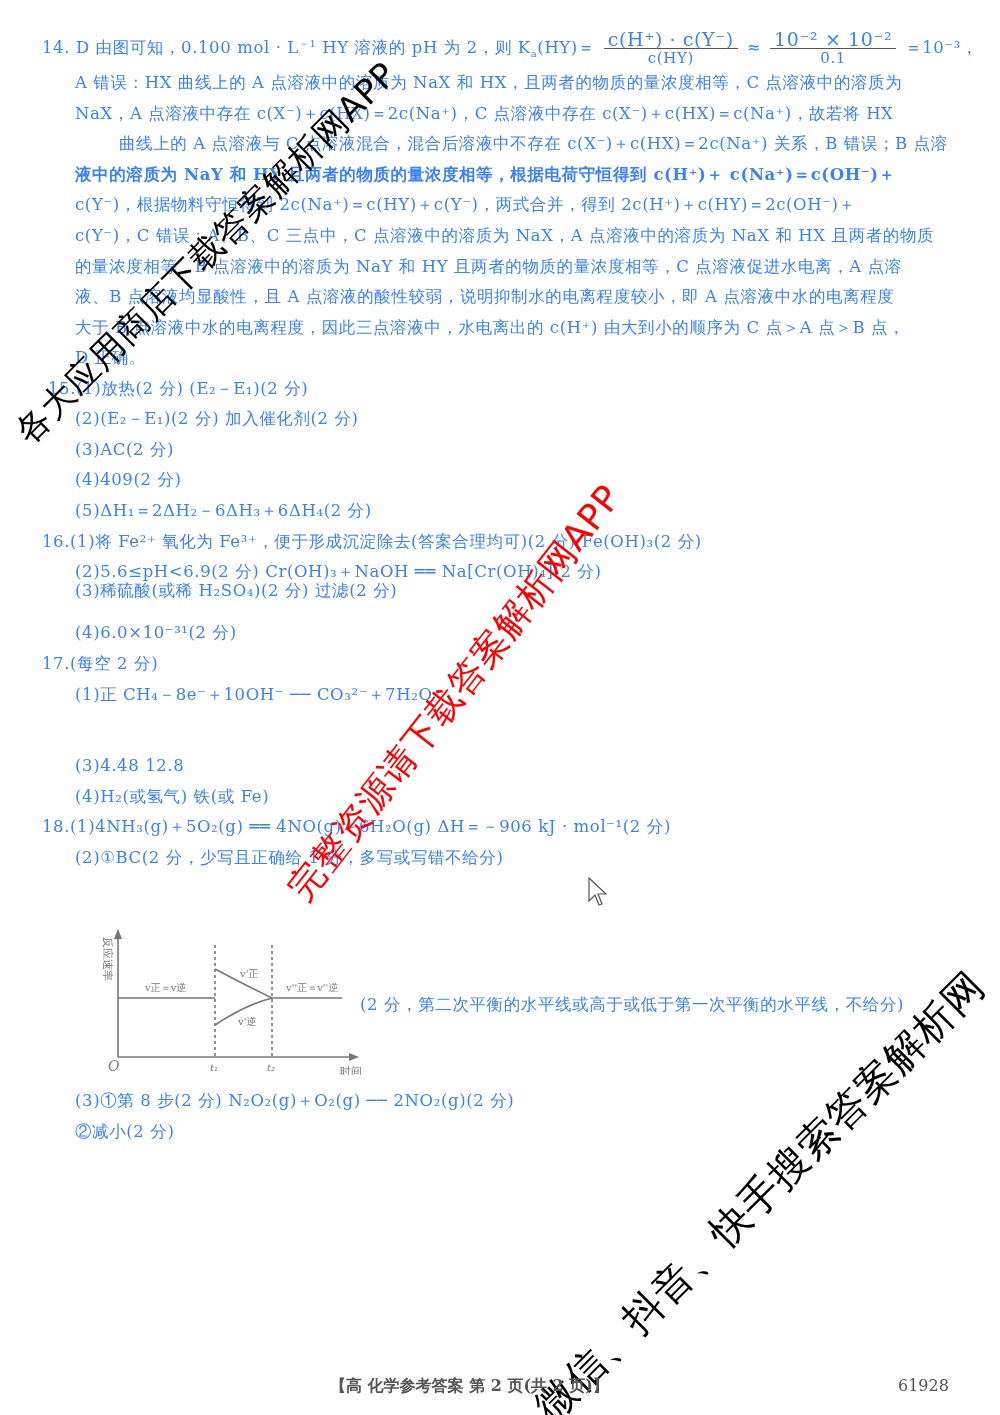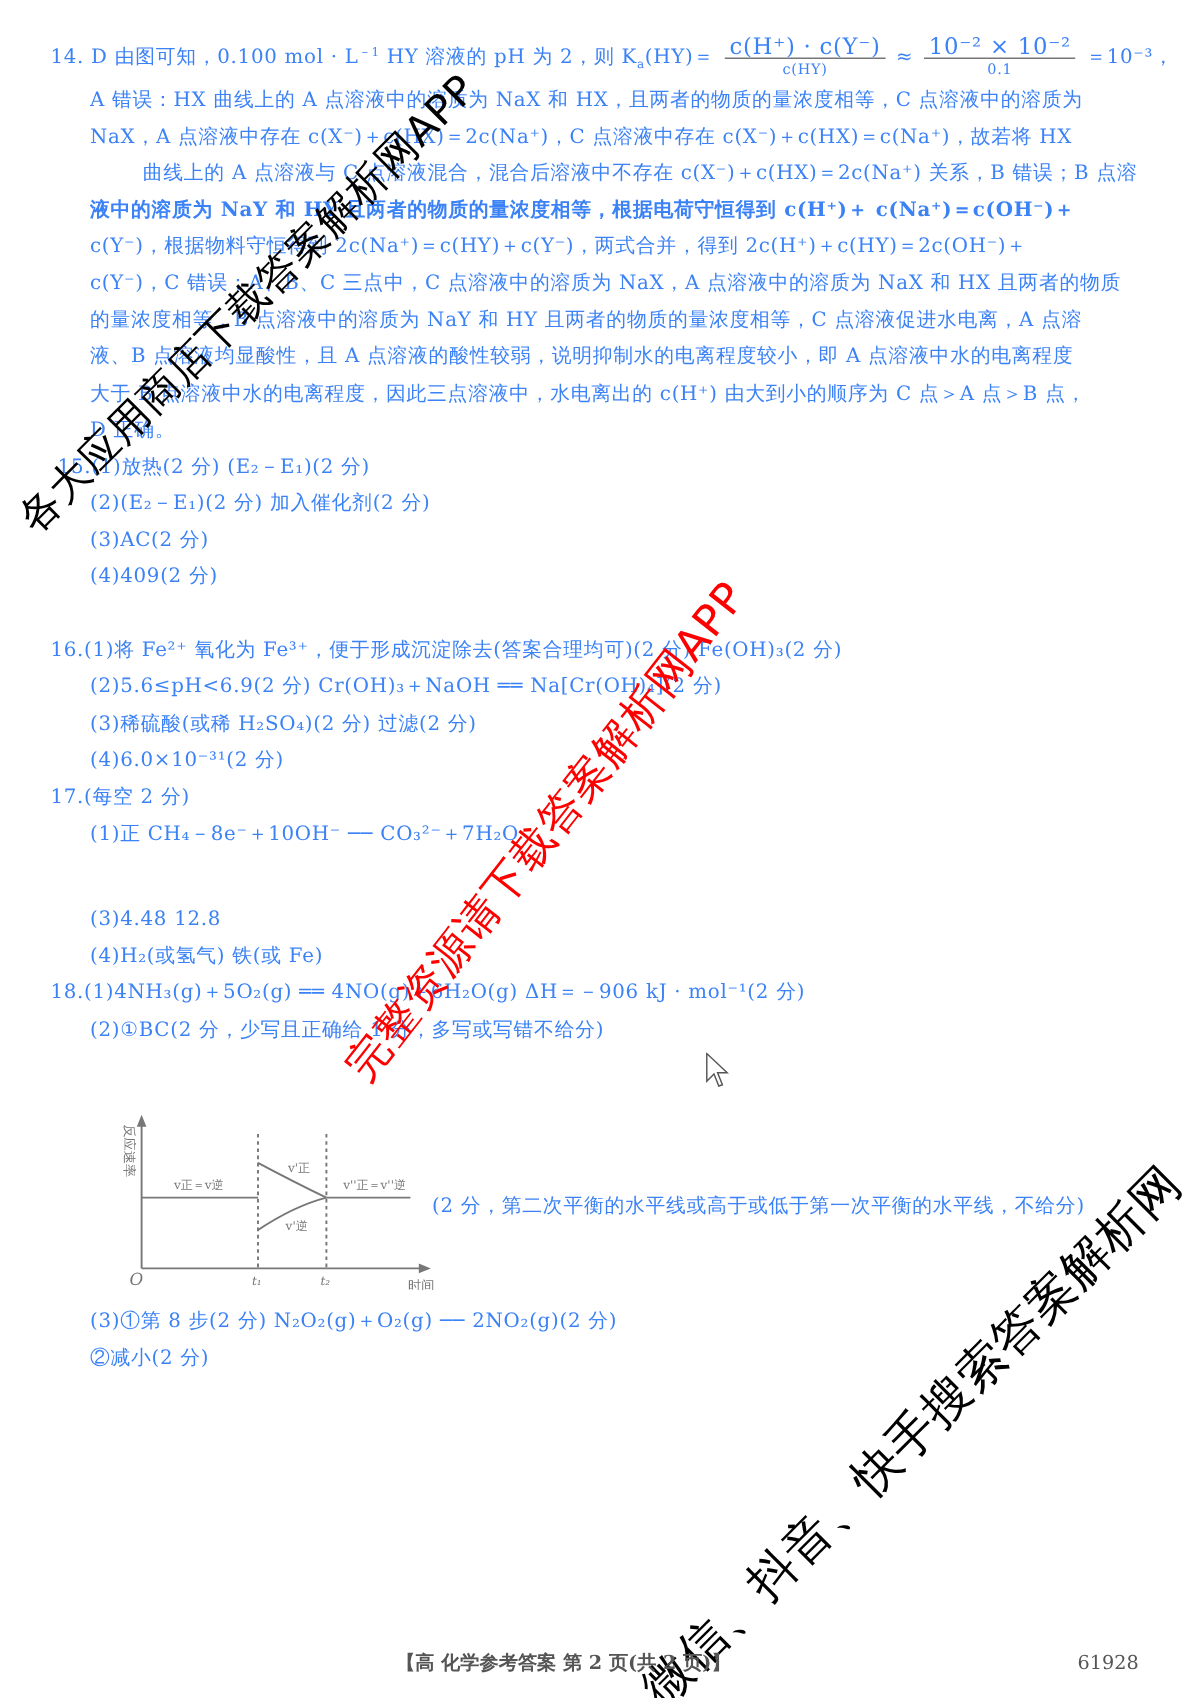--- a/index.html
+++ b/index.html
@@ -13,21 +13,21 @@
     .line {
       position: absolute; white-space: nowrap;
       font-size: 16.5px; line-height: 22px; letter-spacing: 0.6px;
       color: #3b82f6;
     }
     .ind { left: 75px; }
     .num { left: 42px; }
     sup, sub { font-size: 10px; line-height: 0; }
     .frac { display: inline-block; vertical-align: middle; text-align: center; margin: 0 3px; }
     .frac .n { display: block; border-bottom: 1.5px solid #555; padding: 0 4px; line-height: 18px; font-size: 19px; }
-    .frac .d { display: block; line-height: 18px; font-size: 12px; }
+    .frac .d { display: block; line-height: 18px; font-size: 15px; }
     .wm {
       position: absolute; white-space: nowrap; transform-origin: left bottom;
       font-family: "DejaVu Sans", "Liberation Sans", sans-serif;
       font-weight: 400; letter-spacing: 1px;
     }
     .wm-black { color: #000; }
     .wm-red { color: #ff0000; }
     .footer { position: absolute; top: 1376px; font-size: 16px; color: #555; white-space: nowrap; font-weight: bold; }
     .cursor { position: absolute; left: 588px; top: 877px; }
     .graph { position: absolute; left: 60px; top: 925px; width: 310px; height: 150px; }
@@ -59,24 +59,25 @@
   <div class="line ind" style="top:225px;">c(Y⁻)，C 错误；A、B、C 三点中，C 点溶液中的溶质为 NaX，A 点溶液中的溶质为 NaX 和 HX 且两者的物质</div>
   <div class="line ind" style="top:256px;">的量浓度相等，B 点溶液中的溶质为 NaY 和 HY 且两者的物质的量浓度相等，C 点溶液促进水电离，A 点溶</div>
   <div class="line ind" style="top:286px;">液、B 点溶液均显酸性，且 A 点溶液的酸性较弱，说明抑制水的电离程度较小，即 A 点溶液中水的电离程度</div>
   <div class="line ind" style="top:317px;">大于 B 点溶液中水的电离程度，因此三点溶液中，水电离出的 c(H⁺) 由大到小的顺序为 C 点＞A 点＞B 点，</div>
   <div class="line ind" style="top:347px;">D 正确。</div>
 
   <div class="line ind" style="top:378px;left:48px;">15.(1)放热(2 分)  (E₂－E₁)(2 分)</div>
   <div class="line ind" style="top:408px;">(2)(E₂－E₁)(2 分)   加入催化剂(2 分)</div>
   <div class="line ind" style="top:439px;">(3)AC(2 分)</div>
   <div class="line ind" style="top:469px;">(4)409(2 分)</div>
+  <div class="line ind" style="top:500px;">(5)ΔH₁＝2ΔH₂－6ΔH₃＋6ΔH₄(2 分)</div>
 
   <div class="line num" style="top:531px;">16.(1)将 Fe²⁺ 氧化为 Fe³⁺，便于形成沉淀除去(答案合理均可)(2 分)   Fe(OH)₃(2 分)</div>
   <div class="line ind" style="top:561px;">(2)5.6≤pH&lt;6.9(2 分)   Cr(OH)₃＋NaOH ══ Na[Cr(OH)₄](2 分)</div>
-  <div class="line ind" style="top:592px;">(3)稀硫酸(或稀 H₂SO₄)(2 分)   过滤(2 分)</div>
+  <div class="line ind" style="top:580px;">(3)稀硫酸(或稀 H₂SO₄)(2 分)   过滤(2 分)</div>
   <div class="line ind" style="top:622px;">(4)6.0×10⁻³¹(2 分)</div>
 
   <div class="line num" style="top:653px;">17.(每空 2 分)</div>
   <div class="line ind" style="top:684px;">(1)正   CH₄－8e⁻＋10OH⁻ ── CO₃²⁻＋7H₂O</div>
   <div class="line ind" style="top:755px;">(3)4.48   12.8</div>
   <div class="line ind" style="top:786px;">(4)H₂(或氢气)   铁(或 Fe)</div>
 
   <div class="line num" style="top:816px;">18.(1)4NH₃(g)＋5O₂(g) ══ 4NO(g)＋6H₂O(g)   ΔH＝－906 kJ · mol⁻¹(2 分)</div>
   <div class="line ind" style="top:847px;">(2)①BC(2 分，少写且正确给 1 分，多写或写错不给分)</div>
 

